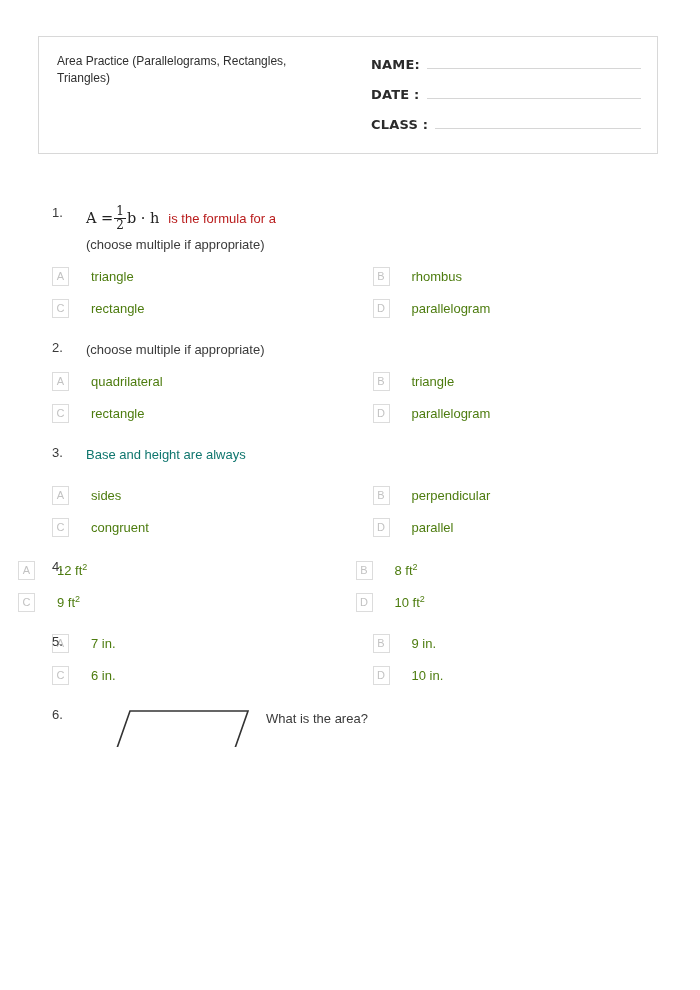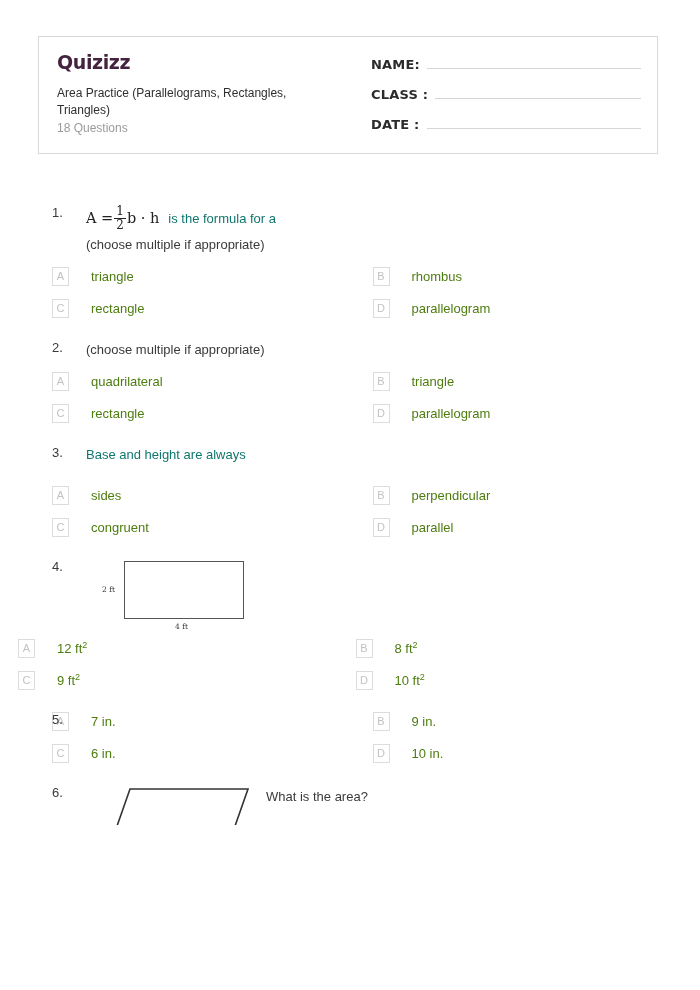--- a/index.html
+++ b/index.html
@@ -133,21 +133,21 @@
     padding: 0 2px;
   }
   .frac .den {
     display: block;
     font-size: 12px;
     border-top: 1px solid #222;
     padding: 0 2px;
   }
   .formula-tail {
     font-size: 13px;
-    color: #0f766e;
+    color: #b91c1c;
     margin-left: 9px;
     display: inline-block;
     vertical-align: middle;
     font-family: "Liberation Sans", sans-serif;
     text-align: right;
   }
 
   
   .options {
     margin-top: 13px;
@@ -247,35 +247,33 @@
     padding-top: 4px;
     margin-left: 8px;
     text-align: right;
   }
 </style>
 </head>
 <body>
 
 <div class="header-card">
   <div class="header-left">
-    <div class="logo">Quizizz</div>
     <div class="quiz-title">Area Practice (Parallelograms, Rectangles, Triangles)</div>
-    <div class="quiz-count">18 Questions</div>
   </div>
   <div class="header-right">
     <div class="field-row">
       <span class="field-label">NAME:</span>
       <span class="field-line"></span>
     </div>
     <div class="field-row">
+      <span class="field-label">DATE :</span>
+      <span class="field-line"></span>
+    </div>
+    <div class="field-row">
       <span class="field-label">CLASS :</span>
-      <span class="field-line"></span>
-    </div>
-    <div class="field-row">
-      <span class="field-label">DATE :</span>
       <span class="field-line"></span>
     </div>
   </div>
 </div>
 
 <div class="questions">
 
   <div class="question-block" style="margin-bottom:22px;">
     <div class="q-num">1.</div>
     <div class="q-body">
@@ -365,27 +363,20 @@
           </div>
         </div>
       </div>
     </div>
   </div>
 
   <div class="question-block" style="margin-bottom:18px;">
     <div class="q-num">4.</div>
     <div class="q-body" style="margin-left:20px;">
       <div class="fig-question">
-        <div class="figure-wrap">
-          <div class="rect-fig">
-            <div class="rect-shape"></div>
-            <div class="lbl-left">2 ft</div>
-            <div class="lbl-bottom">4 ft</div>
-          </div>
-        </div>
       </div>
       <div class="options" style="margin-left:-54px; margin-top:2px;">
         <div class="opt-row">
           <div class="opt">
             <div class="opt-letter">A</div>
             <div class="opt-text"><span>12 ft</span><sup>2</sup></div>
           </div>
           <div class="opt opt-col-b">
             <div class="opt-letter">B</div>
             <div class="opt-text"><span>8 ft</span><sup>2</sup></div>

